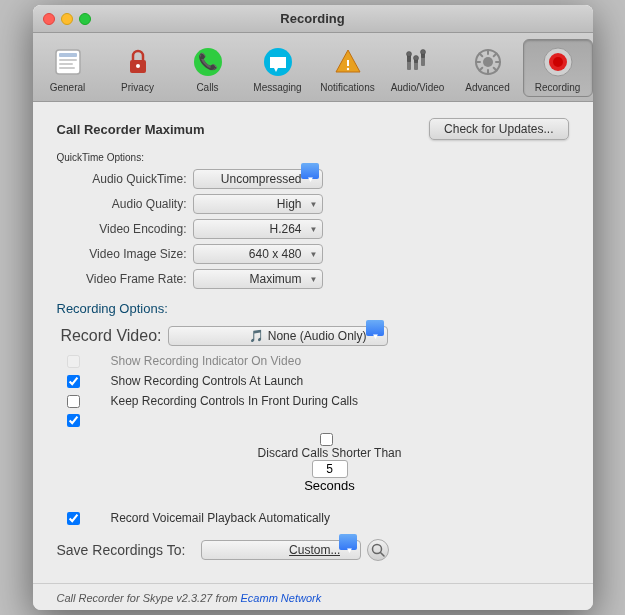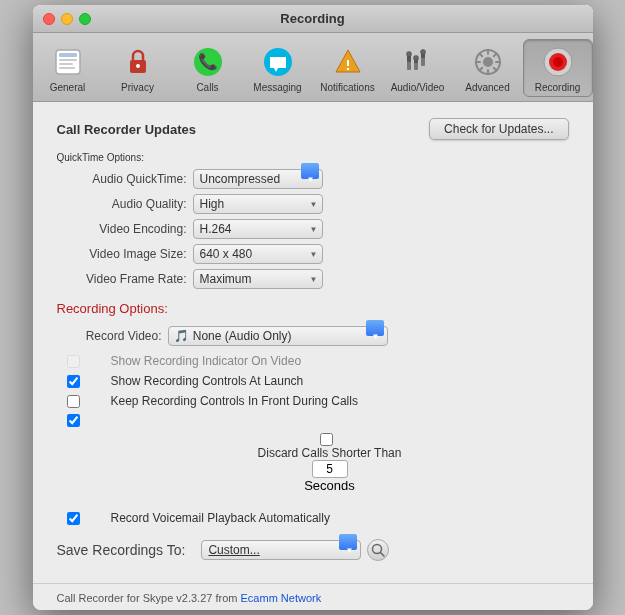--- a/index.html
+++ b/index.html
@@ -133,20 +133,21 @@
       -webkit-appearance: none;
       background: linear-gradient(to bottom, #f5f5f5, #e0e0e0);
       border: 1px solid #aaa;
       border-radius: 4px;
       padding: 2px 20px 2px 6px;
       font-size: 12px;
       color: #333;
       cursor: pointer;
       position: relative;
       min-width: 130px;
+      text-align: right;
     }
     .select-wrapper {
       position: relative;
       display: inline-block;
     }
     .select-wrapper::after {
       content: '▼';
       font-size: 8px;
       color: #666;
       position: absolute;
@@ -171,30 +172,30 @@
       font-size: 8px;
       color: white;
       position: absolute;
       right: 8px;
       top: 50%;
       transform: translateY(-50%);
       pointer-events: none;
       z-index: 1;
     }
 
-    .recording-options-label { font-size: 13px; color: #b91c1c; margin-bottom: 10px; }
+    .recording-options-label { font-size: 13px; color: #0c4a6e; margin-bottom: 10px; }
     .record-video-row {
       display: flex;
       align-items: center;
       margin-bottom: 8px;
     }
     .record-video-row .field-label {
       width: 105px;
       text-align: right;
-      font-size: 12px;
+      font-size: 16px;
       color: #444;
       margin-right: 6px;
     }
 
     .checkbox-row {
       display: flex;
       align-items: center;
       margin-bottom: 6px;
       margin-left: 10px;
       gap: 25px;
@@ -255,20 +256,21 @@
       margin-left: 6px;
       font-size: 13px;
     }
 
     .footer {
       border-top: 1px solid #ccc;
       padding: 8px 24px 6px;
       font-size: 11px;
       color: #555;
       background: #ececec;
+      font-style: italic;
     }
     .footer a { color: #1553d4; text-decoration: none; }
   </style>
 </head>
 <body>
 
 <div class="window">
 
   <div class="title-bar">
     <div class="traffic-lights">
@@ -373,21 +375,21 @@
           <circle cx="16" cy="16" r="5" fill="#cc0000"></circle>
         </svg>
       </div>
       <div class="toolbar-label">Recording</div>
     </div>
   </div>
 
   <div class="content">
 
     <div class="top-row">
-      <span class="top-row-label">Call Recorder Updates</span>
+      <span class="top-row-label">Call Recorder Maximum</span>
       <button class="btn">Check for Updates...</button>
     </div>
 
     <div class="quicktime-section">
       <div class="quicktime-label">QuickTime Options:</div>
 
       <div class="form-row">
         <span class="field-label">Audio QuickTime:</span>
         <div class="select-wrapper blue-arrow">
           <select class="mac-select">

